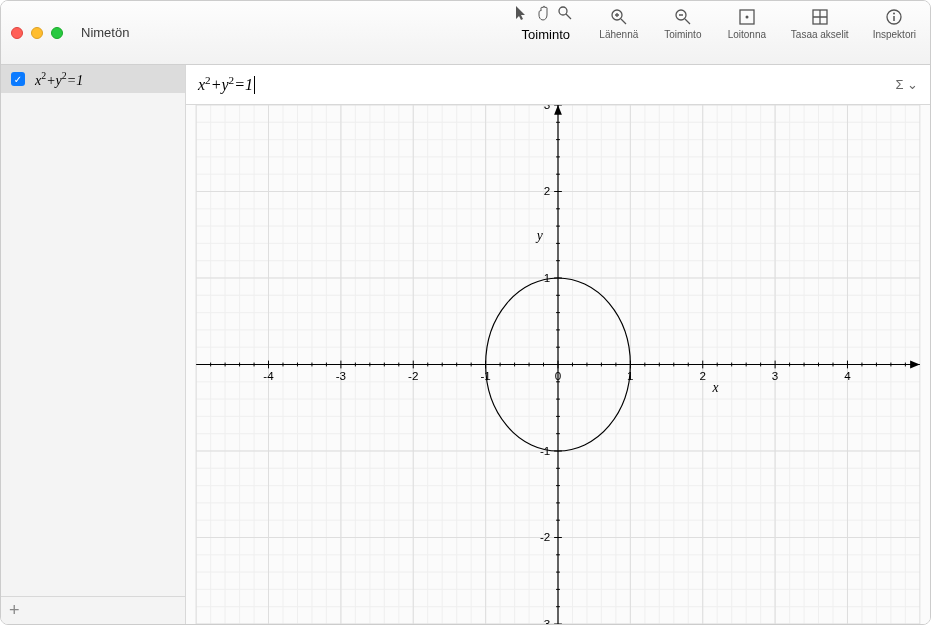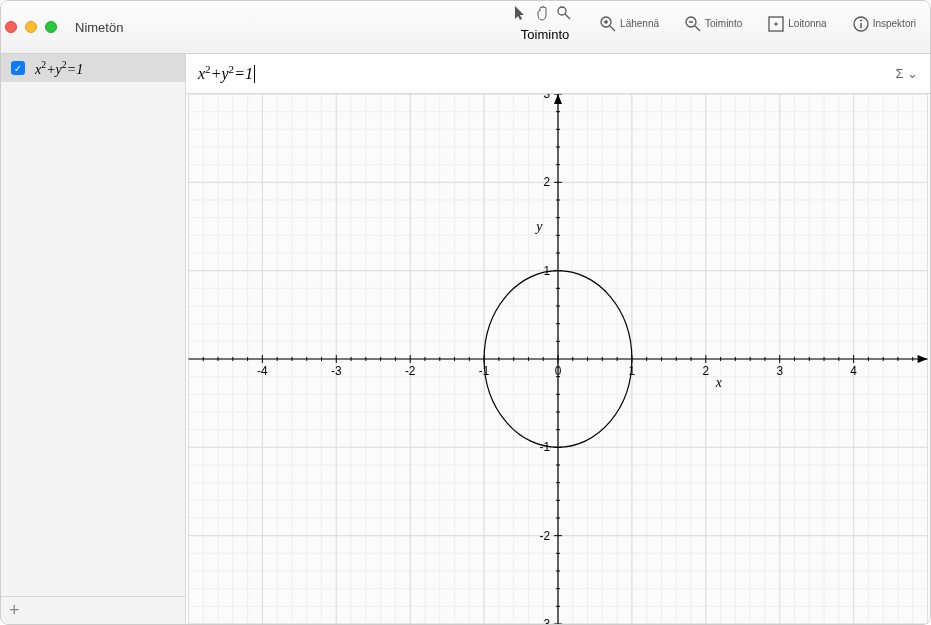--- a/index.html
+++ b/index.html
@@ -10,37 +10,37 @@
       width: 931px;
       height: 625px;
       overflow: hidden;
       border: 1px solid #ccc;
       border-radius: 8px;
       display: flex;
       flex-direction: column;
     }
     
     .titlebar {
-      height: 53px;
+      height: 64px;
       background: linear-gradient(#fdfdfd, #f2f2f2);
       border-bottom: 1px solid #d0d0d0;
       display: flex;
       align-items: center;
-      padding: 0 4px;
+      padding: 0 10px;
       gap: 8px;
       position: relative;
     }
     .traffic-lights { display: flex; gap: 8px; margin-right: 10px; }
     .light { width: 12px; height: 12px; border-radius: 50%; }
     .light.close { background: #ff5f57; border: 0.5px solid #e0443e; }
     .light.min { background: #ffbd2e; border: 0.5px solid #dea123; }
     .light.max { background: #28c940; border: 0.5px solid #1aab29; }
     .title { font-size: 13px; color: #3a3a3a; }
     .toolbar { position: absolute; right: 10px; top: 4px; display: flex; gap: 16px; }
-    .tool-item { display: flex; flex-direction: row; align-items: center; gap: 2px; min-width: 48px; cursor: default; padding: 2px 4px; }
+    .tool-item { display: flex; flex-direction: column; align-items: center; gap: 2px; min-width: 48px; cursor: default; padding: 2px 4px; }
     .tool-item .icon { width: 20px; height: 20px; display: flex; align-items: center; justify-content: center; color: #555; }
     .tool-item .label { font-size: 10px; color: #555; }
     .tool-group { display: flex; flex-direction: column; align-items: center; gap: 2px; }
     .tool-group .icon-row { display: flex; gap: 0; }
     .tool-group .icon { width: 22px; height: 20px; }
     
     .main { display: flex; flex: 1; overflow: hidden; }
     .sidebar {
       width: 185px;
       background: #f4f4f4;
@@ -152,20 +152,30 @@
       <div class="label">Toiminto</div>
     </div>
     <div class="tool-item">
       <div class="icon">
         <svg width="18" height="18" viewBox="0 0 18 18">
             <rect x="2" y="2" width="14" height="14" fill="none" stroke="#555" stroke-width="1.3"></rect>
             <circle cx="9" cy="9" r="1.5" fill="#555"></circle>
           </svg>
       </div>
       <div class="label">Loitonna</div>
+    </div>
+    <div class="tool-item">
+      <div class="icon">
+        <svg width="18" height="18" viewBox="0 0 18 18">
+            <rect x="2" y="2" width="14" height="14" fill="none" stroke="#555" stroke-width="1.3"></rect>
+            <line x1="9" y1="2" x2="9" y2="16" stroke="#555" stroke-width="1.3"></line>
+            <line x1="2" y1="9" x2="16" y2="9" stroke="#555" stroke-width="1.3"></line>
+          </svg>
+      </div>
+      <div class="label">Tasaa akselit</div>
     </div>
     <div class="tool-item">
       <div class="icon">
         <svg width="18" height="18" viewBox="0 0 18 18">
             <circle cx="9" cy="9" r="7" fill="none" stroke="#555" stroke-width="1.3"></circle>
             <circle cx="9" cy="5.5" r="1" fill="#555"></circle>
             <line x1="9" y1="8" x2="9" y2="13" stroke="#555" stroke-width="1.5"></line>
           </svg>
       </div>
       <div class="label">Inspektori</div>

